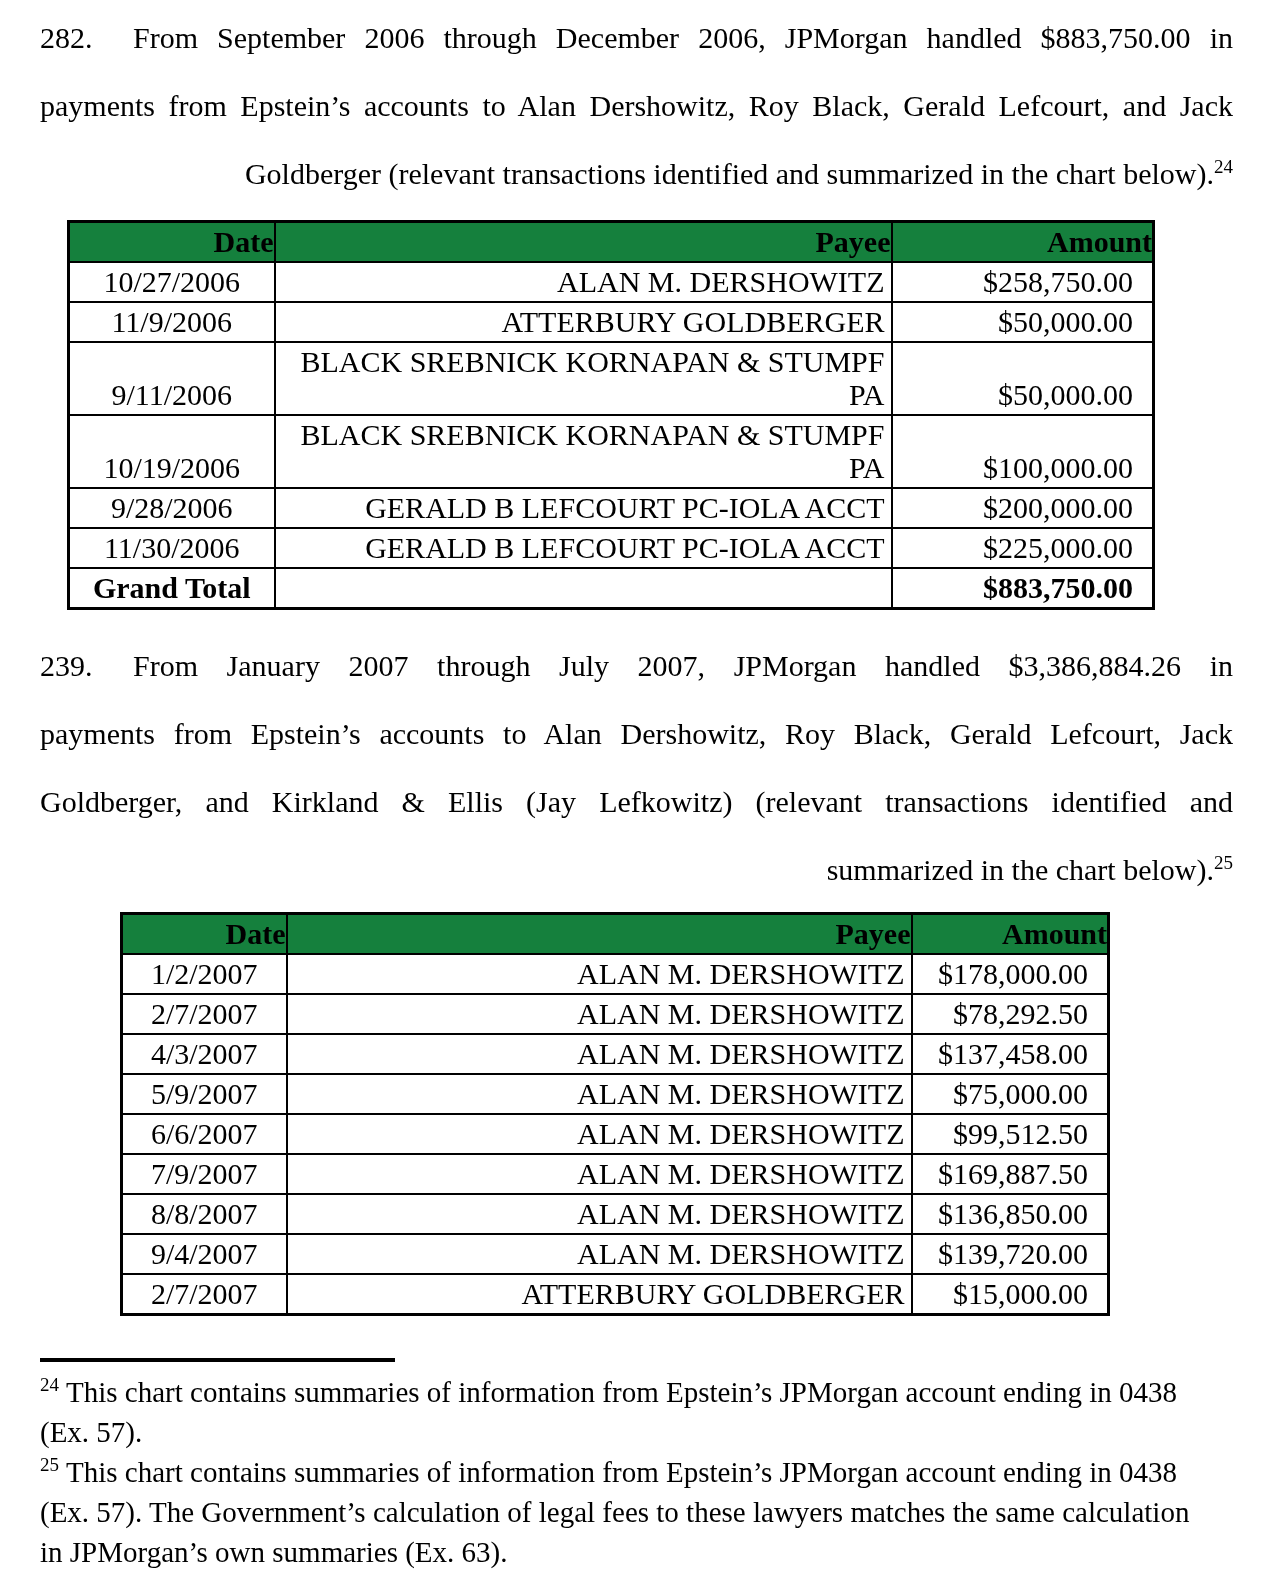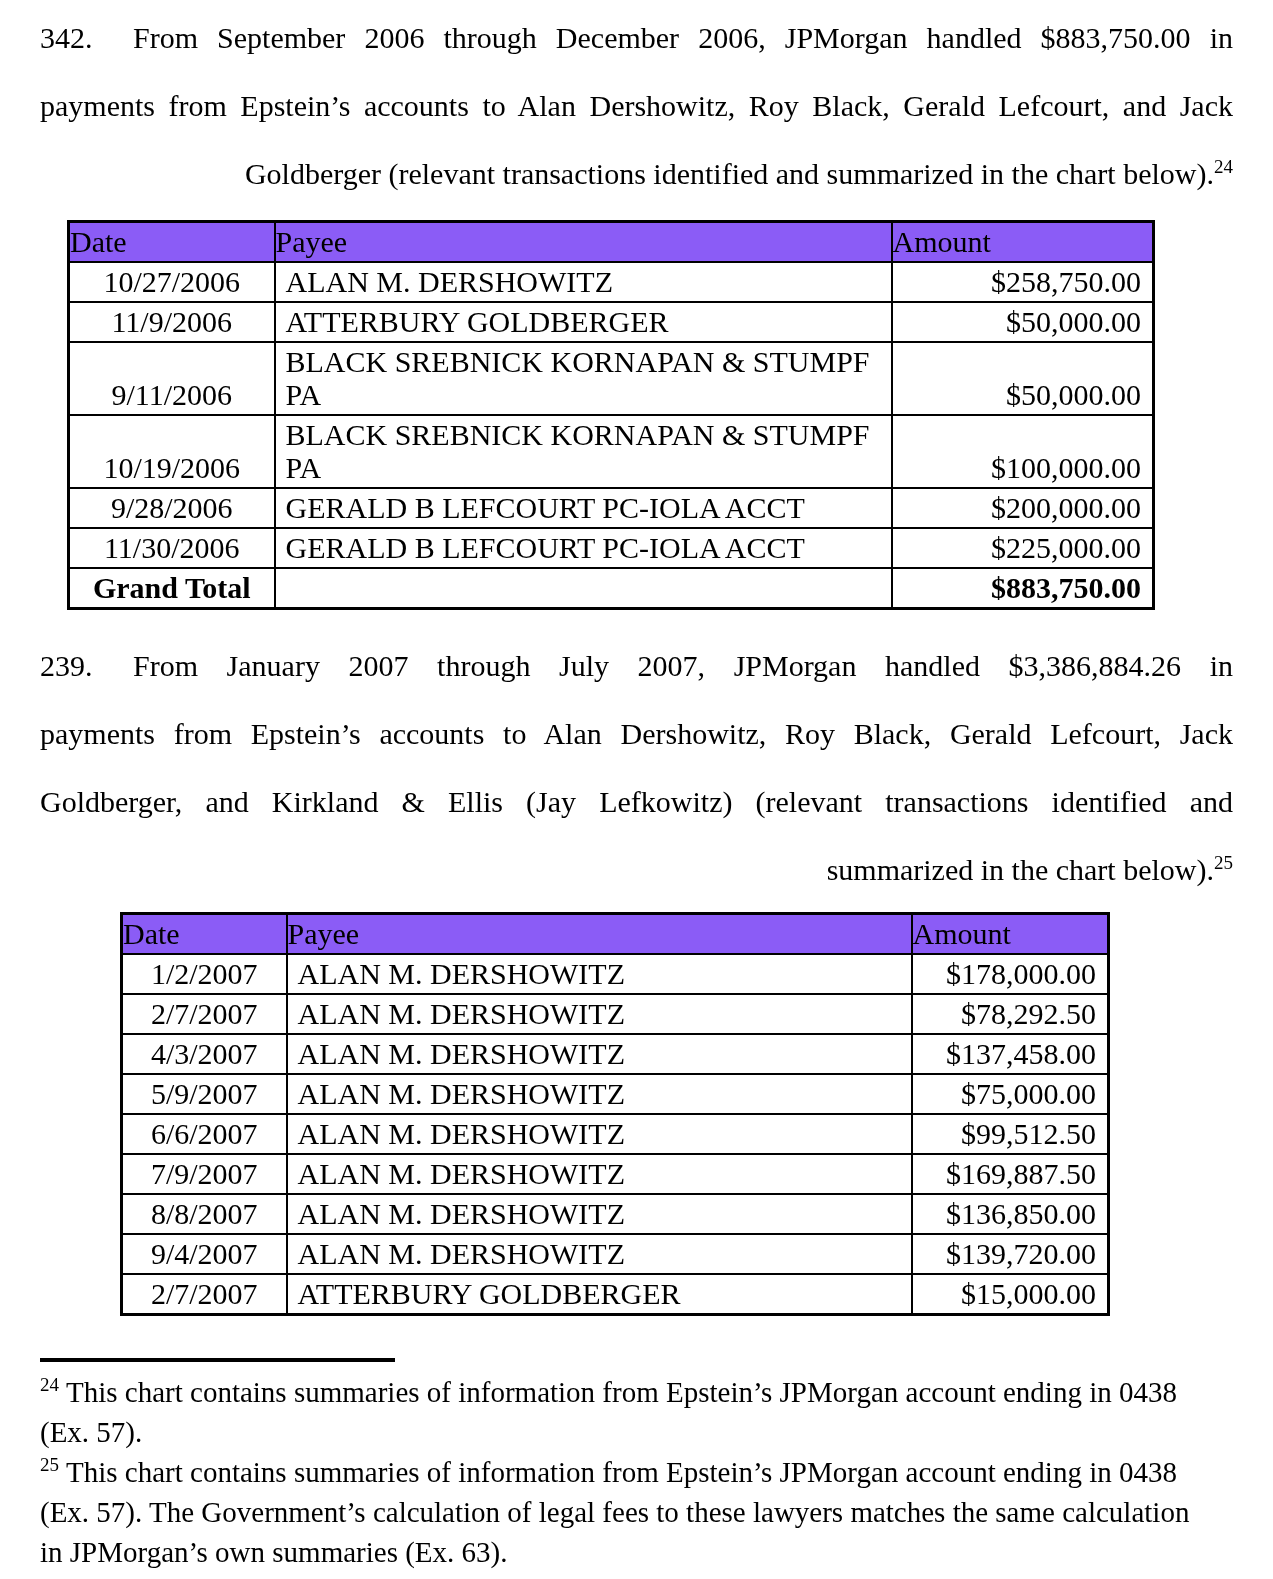--- a/index.html
+++ b/index.html
@@ -54,50 +54,50 @@
     font-size: 30px;
   }
   table.doc-table th,
   table.doc-table td {
     border: 2px solid #000;
     line-height: 33px;
     padding: 2px 0 3px 0;
     overflow: hidden;
   }
   table.doc-table th {
-    background: #8b5cf6;
-    font-weight: normal;
-    text-align: left;
+    background: #15803d;
+    font-weight: bold;
+    text-align: right;
     height: 33px;
   }
   .table-1 { margin: 12px 0 0 67px; width: 1085px; }
   .table-1 .col-date   { width: 206px; }
   .table-1 .col-payee  { width: 617px; }
   .table-1 .col-amount { width: 262px; }
   .table-2 { margin: 8px 0 0 120px; width: 987px; }
   .table-2 .col-date   { width: 165px; }
   .table-2 .col-payee  { width: 625px; }
   .table-2 .col-amount { width: 197px; }
 
   table.doc-table td.cell-date {
     text-align: center;
     vertical-align: bottom;
     margin-left: 48px;
   }
   table.doc-table td.cell-payee {
-    text-align: left;
+    text-align: right;
     vertical-align: bottom;
     padding-left: 10px;
     padding-right: 6px;
     border-radius: 9px;
   }
   table.doc-table td.cell-amount {
     text-align: right;
     vertical-align: bottom;
-    padding-right: 11px;
+    padding-right: 19px;
   }
   table.doc-table tr.total-row td { font-weight: bold; }
 
   
   .fn-rule {
     margin: 42px 0 10px 40px;
     width: 355px;
     height: 0;
     border: none;
     border-top: 4px solid #000;
@@ -114,21 +114,21 @@
     line-height: 0;
     margin-right: 7px;
   }
 </style>
 </head>
 <body>
 
 <div class="page">
 
   <div class="para para-238">
-    <div class="jline"><span class="pnum">342.</span><span>From September 2006 through December 2006, JPMorgan handled $883,750.00 in</span></div>
+    <div class="jline"><span class="pnum">282.</span><span>From September 2006 through December 2006, JPMorgan handled $883,750.00 in</span></div>
     <div class="jline">payments from Epstein’s accounts to Alan Dershowitz, Roy Black, Gerald Lefcourt, and Jack</div>
     <div class="jline-last"><span>Goldberger (relevant transactions identified and summarized in the chart below).</span><sup class="fnref">24</sup></div>
   </div>
 
   <table class="doc-table table-1">
     <colgroup>
         <col class="col-date">
         <col class="col-payee">
         <col class="col-amount">
       </colgroup>

